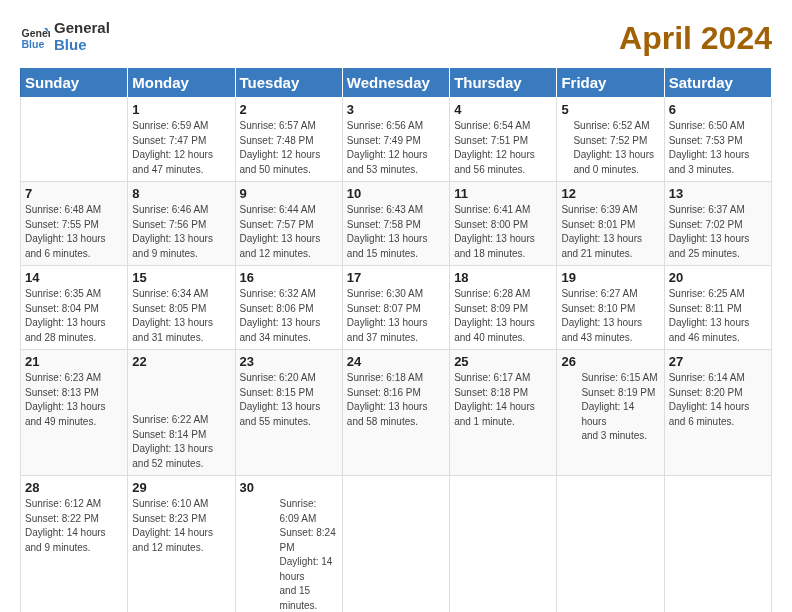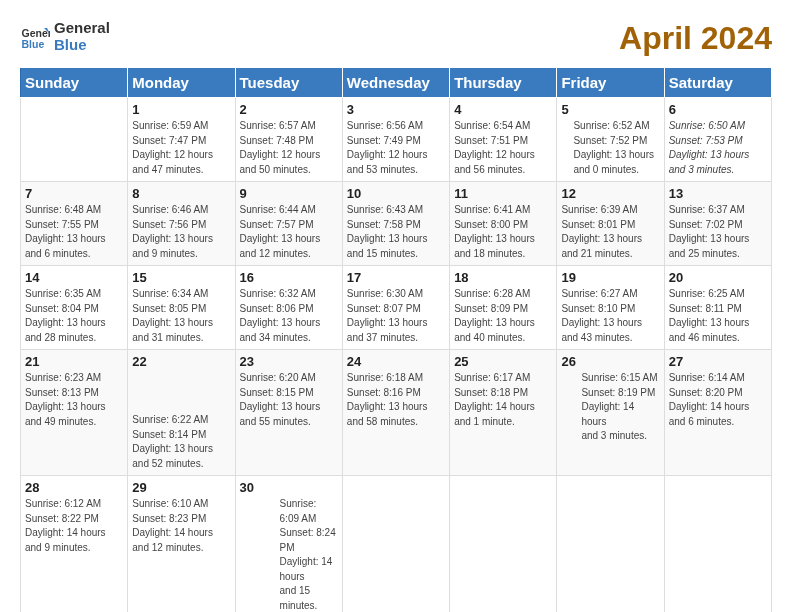--- a/index.html
+++ b/index.html
@@ -147,21 +147,21 @@
         </td>
         <td>
           <span class="day-num">5</span>
           <div class="cell-info" style="white-space: pre-line; margin-left: 12px;">Sunrise: 6:52 AM
 Sunset: 7:52 PM
 Daylight: 13 hours
 and 0 minutes.</div>
         </td>
         <td>
           <span class="day-num">6</span>
-          <div class="cell-info" style="white-space: pre-line; font-style: italic;">Sunrise: 6:50 AM
+          <div class="cell-info" style="white-space: pre-line;">Sunrise: 6:50 AM
 Sunset: 7:53 PM
 Daylight: 13 hours
 and 3 minutes.</div>
         </td>
       </tr>
       <tr>
         <td>
           <span class="day-num">7</span>
           <div class="cell-info" style="white-space: pre-line;">Sunrise: 6:48 AM
 Sunset: 7:55 PM

